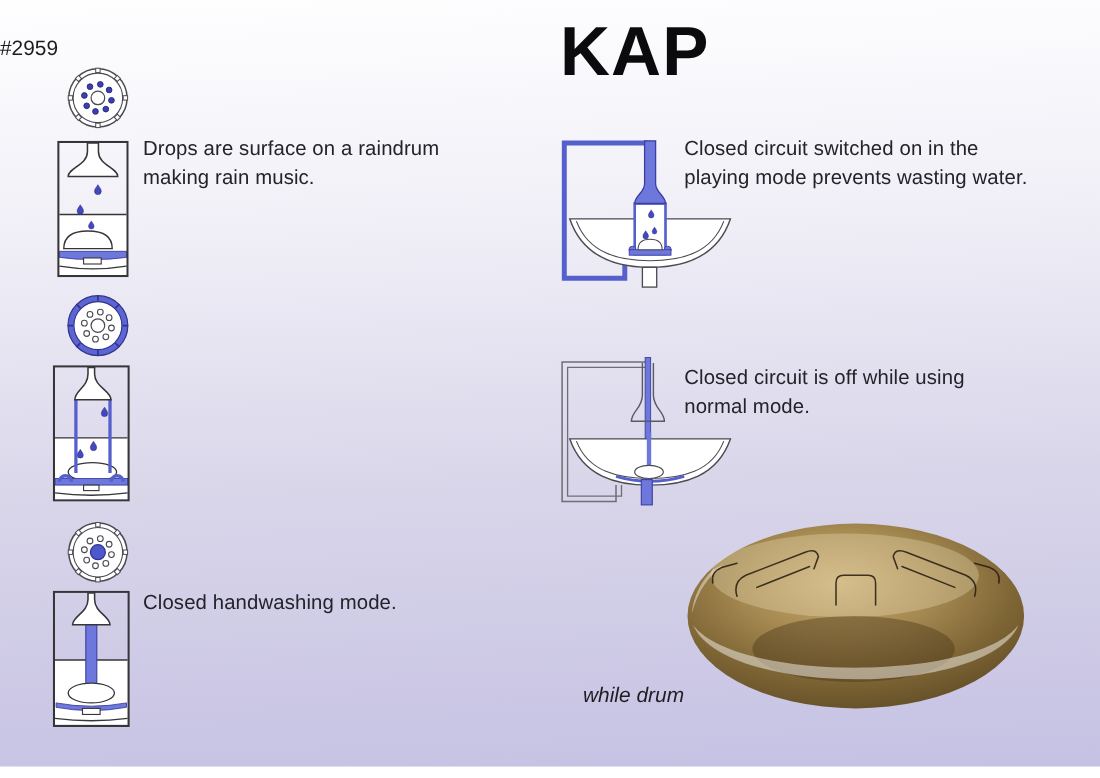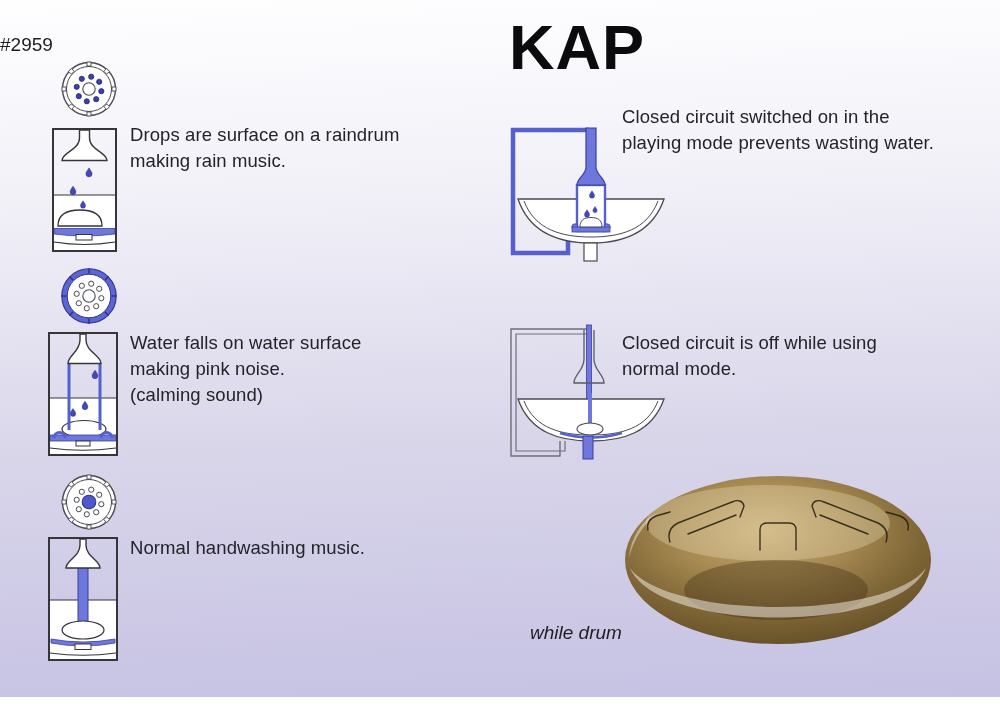--- a/index.html
+++ b/index.html
@@ -110,23 +110,20 @@
     <path d="M53,106 A5.5,5.5 0 1,1 64,106" stroke="#5560cc" stroke-width="3" fill="none"></path>
     <rect x="28" y="109" width="14" height="5" fill="#ffffff" stroke="#35353a" stroke-width="1"></rect>
     <path d="M2,116 Q35,120.5 68,116" fill="none" stroke="#35353a" stroke-width="1.2"></path>
     <path d="M32,2 L32,8 C32,20 20,23 20,31.5 L53,31.5 C53,23 38,20 38,8 L38,2 Z" fill="#ffffff" stroke="#35353a" stroke-width="1.4"></path>
     <path transform="translate(47,43) scale(.8)" fill="#4348bc" stroke="#2c2c80" stroke-width=".6" d="M0,-6 C1.8,-3 3.6,-1.4 3.6,1 A3.6,3.6 0 1,1 -3.6,1 C-3.6,-1.4 -1.8,-3 0,-6 Z"></path>
     <path transform="translate(37,74) scale(.8)" fill="#4348bc" stroke="#2c2c80" stroke-width=".6" d="M0,-6 C1.8,-3 3.6,-1.4 3.6,1 A3.6,3.6 0 1,1 -3.6,1 C-3.6,-1.4 -1.8,-3 0,-6 Z"></path>
     <path transform="translate(25,81) scale(.75)" fill="#4348bc" stroke="#2c2c80" stroke-width=".6" d="M0,-6 C1.8,-3 3.6,-1.4 3.6,1 A3.6,3.6 0 1,1 -3.6,1 C-3.6,-1.4 -1.8,-3 0,-6 Z"></path>
     <rect x="1" y="1" width="68" height="122" fill="none" stroke="#35353a" stroke-width="2"></rect>
   </svg>
 
-  <div class="abs caption" style="left:130px;top:330px;width:320px">Water falls on water surface
-making pink noise.
-(calming sound)</div>
 
   <svg class="abs" style="left:60px;top:473px" width="58" height="58" viewBox="0 0 58 58">
     <circle cx="29" cy="29" r="26.5" fill="#ffffff" stroke="#4a4a52" stroke-width="1.4"></circle>
     <circle cx="29" cy="29" r="22.5" fill="none" stroke="#4a4a52" stroke-width="1"></circle>
     <g fill="#ffffff" stroke="#4a4a52" stroke-width=".9">
       <rect x="27" y="2" width="4" height="4" transform="rotate(0 29 29)"></rect>
       <rect x="27" y="2" width="4" height="4" transform="rotate(45 29 29)"></rect>
       <rect x="27" y="2" width="4" height="4" transform="rotate(90 29 29)"></rect>
       <rect x="27" y="2" width="4" height="4" transform="rotate(135 29 29)"></rect>
       <rect x="27" y="2" width="4" height="4" transform="rotate(180 29 29)"></rect>
@@ -152,39 +149,39 @@
     <line x1="2" y1="63" x2="68" y2="63" stroke="#35353a" stroke-width="1.2"></line>
     <rect x="30" y="30" width="10" height="58" fill="#6d77dc" stroke="#3c3f9f" stroke-width="1"></rect>
     <ellipse cx="35" cy="93" rx="21" ry="9" fill="#ffffff" stroke="#35353a" stroke-width="1.2"></ellipse>
     <path d="M3,102 Q35,108 67,102 L67,106 Q35,112 3,106 Z" fill="#6d77dc" stroke="#3c3f9f" stroke-width=".8"></path>
     <rect x="27" y="107" width="16" height="5.5" fill="#ffffff" stroke="#35353a" stroke-width="1"></rect>
     <path d="M2,116 Q35,120.5 68,116" fill="none" stroke="#35353a" stroke-width="1.2"></path>
     <path d="M32,2 L32,8 C32,20 18,23 18,31 L52,31 C52,23 38,20 38,8 L38,2 Z" fill="#ffffff" stroke="#35353a" stroke-width="1.4"></path>
     <rect x="1" y="1" width="68" height="122" fill="none" stroke="#35353a" stroke-width="2"></rect>
   </svg>
 
-  <div class="abs caption" style="left:130px;top:535px;width:320px">Normal handwashing music.</div>
+  <div class="abs caption" style="left:130px;top:535px;width:320px">Closed handwashing mode.</div>
 
   <svg class="abs" style="left:502px;top:123px" width="165" height="140" viewBox="0 0 165 140">
     <path d="M87,7 H11 V130 H66 V115" fill="none" stroke="#5560cc" stroke-width="4.5"></path>
     <path d="M16,76 C28,111 58,120 89,120 C120,120 150,111 162,76 Z" fill="#ffffff" stroke="#4a4a52" stroke-width="1.3"></path>
     <rect x="82" y="120" width="13" height="18" fill="#ffffff" stroke="#4a4a52" stroke-width="1.2"></rect>
     <path d="M22,78 C33,107 60,114 89,114 C118,114 145,107 156,78" fill="none" stroke="#4a4a52" stroke-width="1"></path>
     <rect x="75" y="62" width="28" height="46" fill="#ffffff" stroke="#5560cc" stroke-width="2.4"></rect>
     <path d="M84,5 V44 C84,52 75,55 75,62 H103 C103,55 94,52 94,44 V5 Z" fill="#6d77dc" stroke="#3c3f9f" stroke-width="1.2"></path>
     <circle cx="73" cy="104" r="3.2" fill="#6d77dc" stroke="#3c3f9f" stroke-width=".8"></circle>
     <circle cx="105" cy="104" r="3.2" fill="#6d77dc" stroke="#3c3f9f" stroke-width=".8"></circle>
     <rect x="70" y="104" width="38" height="5" fill="#6d77dc" stroke="#3c3f9f" stroke-width=".8"></rect>
     <path d="M78,104 C78,97 82,94.5 89,94.5 C96,94.5 100,97 100,104 Z" fill="#ffffff" stroke="#4a4a52" stroke-width="1"></path>
     <path transform="translate(90,72) scale(.7)" fill="#4348bc" stroke="#2c2c80" stroke-width=".6" d="M0,-6 C1.8,-3 3.6,-1.4 3.6,1 A3.6,3.6 0 1,1 -3.6,1 C-3.6,-1.4 -1.8,-3 0,-6 Z"></path>
     <path transform="translate(93,87) scale(.6)" fill="#4348bc" stroke="#2c2c80" stroke-width=".6" d="M0,-6 C1.8,-3 3.6,-1.4 3.6,1 A3.6,3.6 0 1,1 -3.6,1 C-3.6,-1.4 -1.8,-3 0,-6 Z"></path>
     <path transform="translate(85,91) scale(.7)" fill="#4348bc" stroke="#2c2c80" stroke-width=".6" d="M0,-6 C1.8,-3 3.6,-1.4 3.6,1 A3.6,3.6 0 1,1 -3.6,1 C-3.6,-1.4 -1.8,-3 0,-6 Z"></path>
   </svg>
 
-  <div class="abs caption" style="left:622px;top:104px;width:360px">Closed circuit switched on in the
+  <div class="abs caption" style="left:622px;top:122px;width:360px">Closed circuit switched on in the
 playing mode prevents wasting water.</div>
 
   <svg class="abs" style="left:502px;top:323px" width="165" height="140" viewBox="0 0 165 140">
     <path d="M86,6 H9 V133 H58 V118" fill="none" stroke="#6e6e78" stroke-width="1.4"></path>
     <path d="M86,11 H14 V128 H63 V118" fill="none" stroke="#6e6e78" stroke-width="1.2"></path>
     <rect x="84.5" y="2" width="5" height="104" fill="#6d77dc" stroke="#3c3f9f" stroke-width=".8"></rect>
     <path d="M82,7 V36 C82,48 72,51 72,60 L102,60 C102,51 92,48 92,36 L92,7" fill="none" stroke="#5a5a64" stroke-width="1.3"></path>
     <path d="M16,76 C28,110 58,118 89,118 C120,118 150,110 162,76 Z" fill="#ffffff" stroke="#4a4a52" stroke-width="1.3"></path>
     <path d="M22,78 C33,106 60,112 89,112 C118,112 145,106 156,78" fill="none" stroke="#4a4a52" stroke-width="1"></path>
     <path d="M58,110 Q89,119 120,110" fill="none" stroke="#5560cc" stroke-width="2.6"></path>

